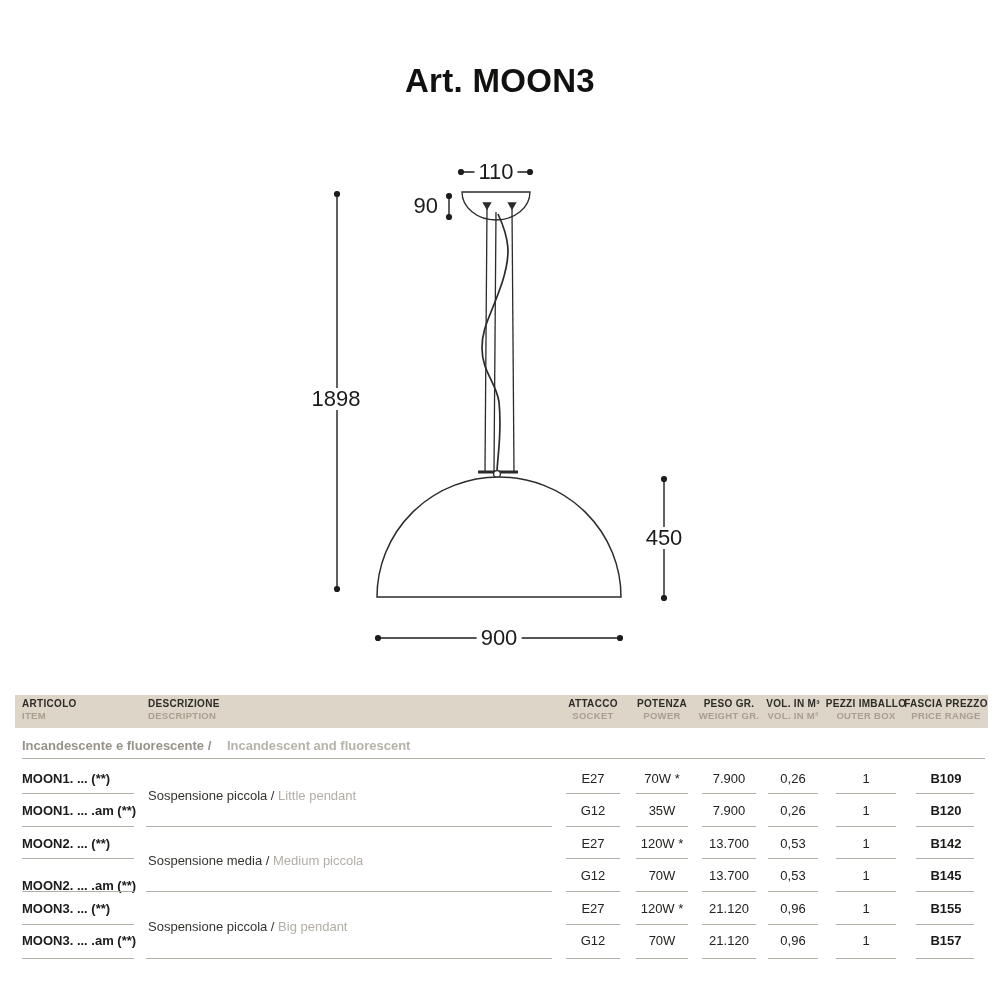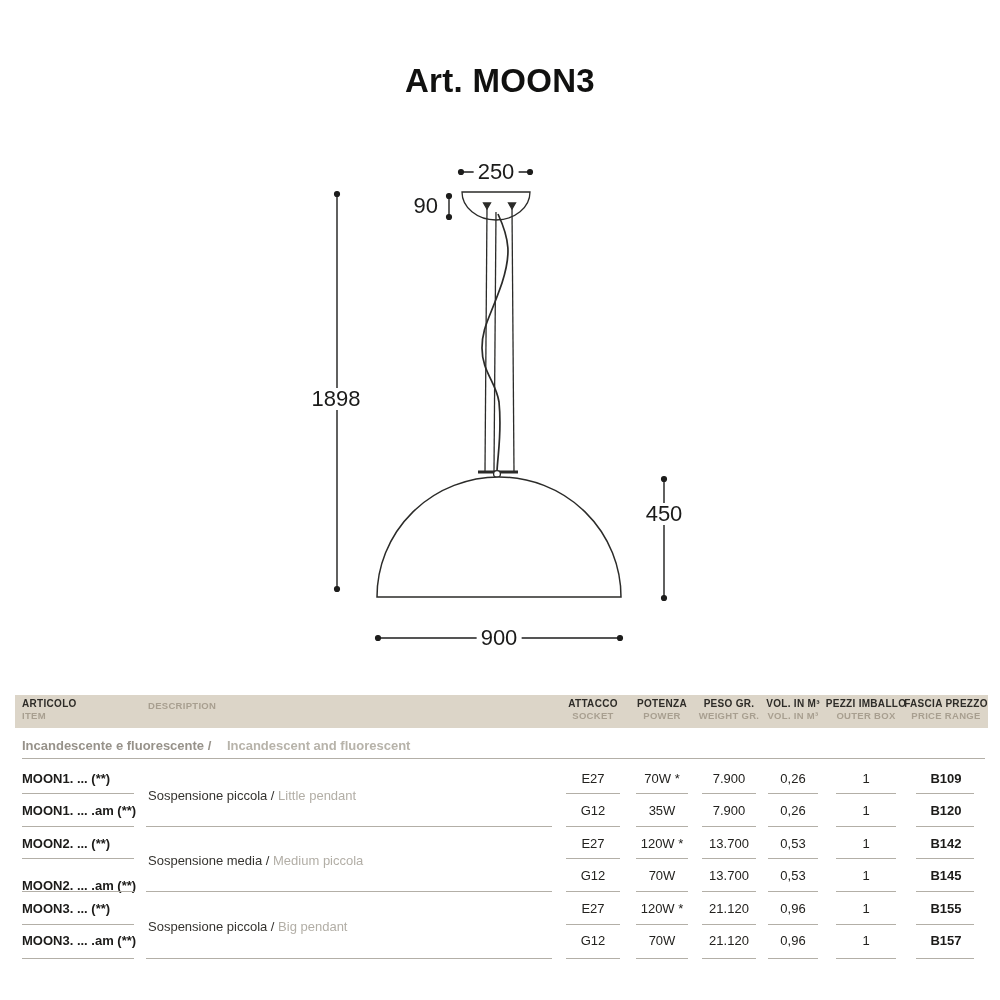--- a/index.html
+++ b/index.html
@@ -107,34 +107,35 @@
 
     <path stroke-width="1.7" d="M 498 214 C 510 240 511 255 502 283 C 490 318 482 327 482 348 C 482 372 496 382 499 402 C 502 432 498 452 497 471"></path>
 
     <rect x="478" y="470.5" width="40" height="3" fill="#2b2b29" stroke="none"></rect>
     <circle cx="497" cy="474" r="3.4" fill="#ffffff"></circle>
 
     <path d="M 377 597 A 122 120 0 0 1 621 597 Z" fill="#ffffff" stroke-width="1.5"></path>
   </g>
 </svg>
 
-<span class="abs dim-label dim-center" style="left:496px;top:172px;">250</span>
+<span class="abs dim-label dim-center" style="left:496px;top:172px;">110</span>
 <span class="abs dim-label dim-left" style="left:442px;top:206px;">90</span>
 <span class="abs dim-label dim-center" style="left:336px;top:399px;">1898</span>
-<span class="abs dim-label dim-center" style="left:664px;top:514px;">450</span>
+<span class="abs dim-label dim-center" style="left:664px;top:538px;">450</span>
 <span class="abs dim-label dim-center" style="left:499px;top:638px;">900</span>
 
 <div>
   <div class="abs band"></div>
 
   <div class="abs hcell col-article">
     <span class="it">ARTICOLO</span>
     <span class="en">ITEM</span>
   </div>
   <div class="abs hcell col-desc">
+    <span class="it">DESCRIZIONE</span>
     <span class="en">DESCRIPTION</span>
   </div>
   <div class="abs hcell col-socket">
     <span class="it">ATTACCO</span>
     <span class="en">SOCKET</span>
   </div>
   <div class="abs hcell col-power">
     <span class="it">POTENZA</span>
     <span class="en">POWER</span>
   </div>

